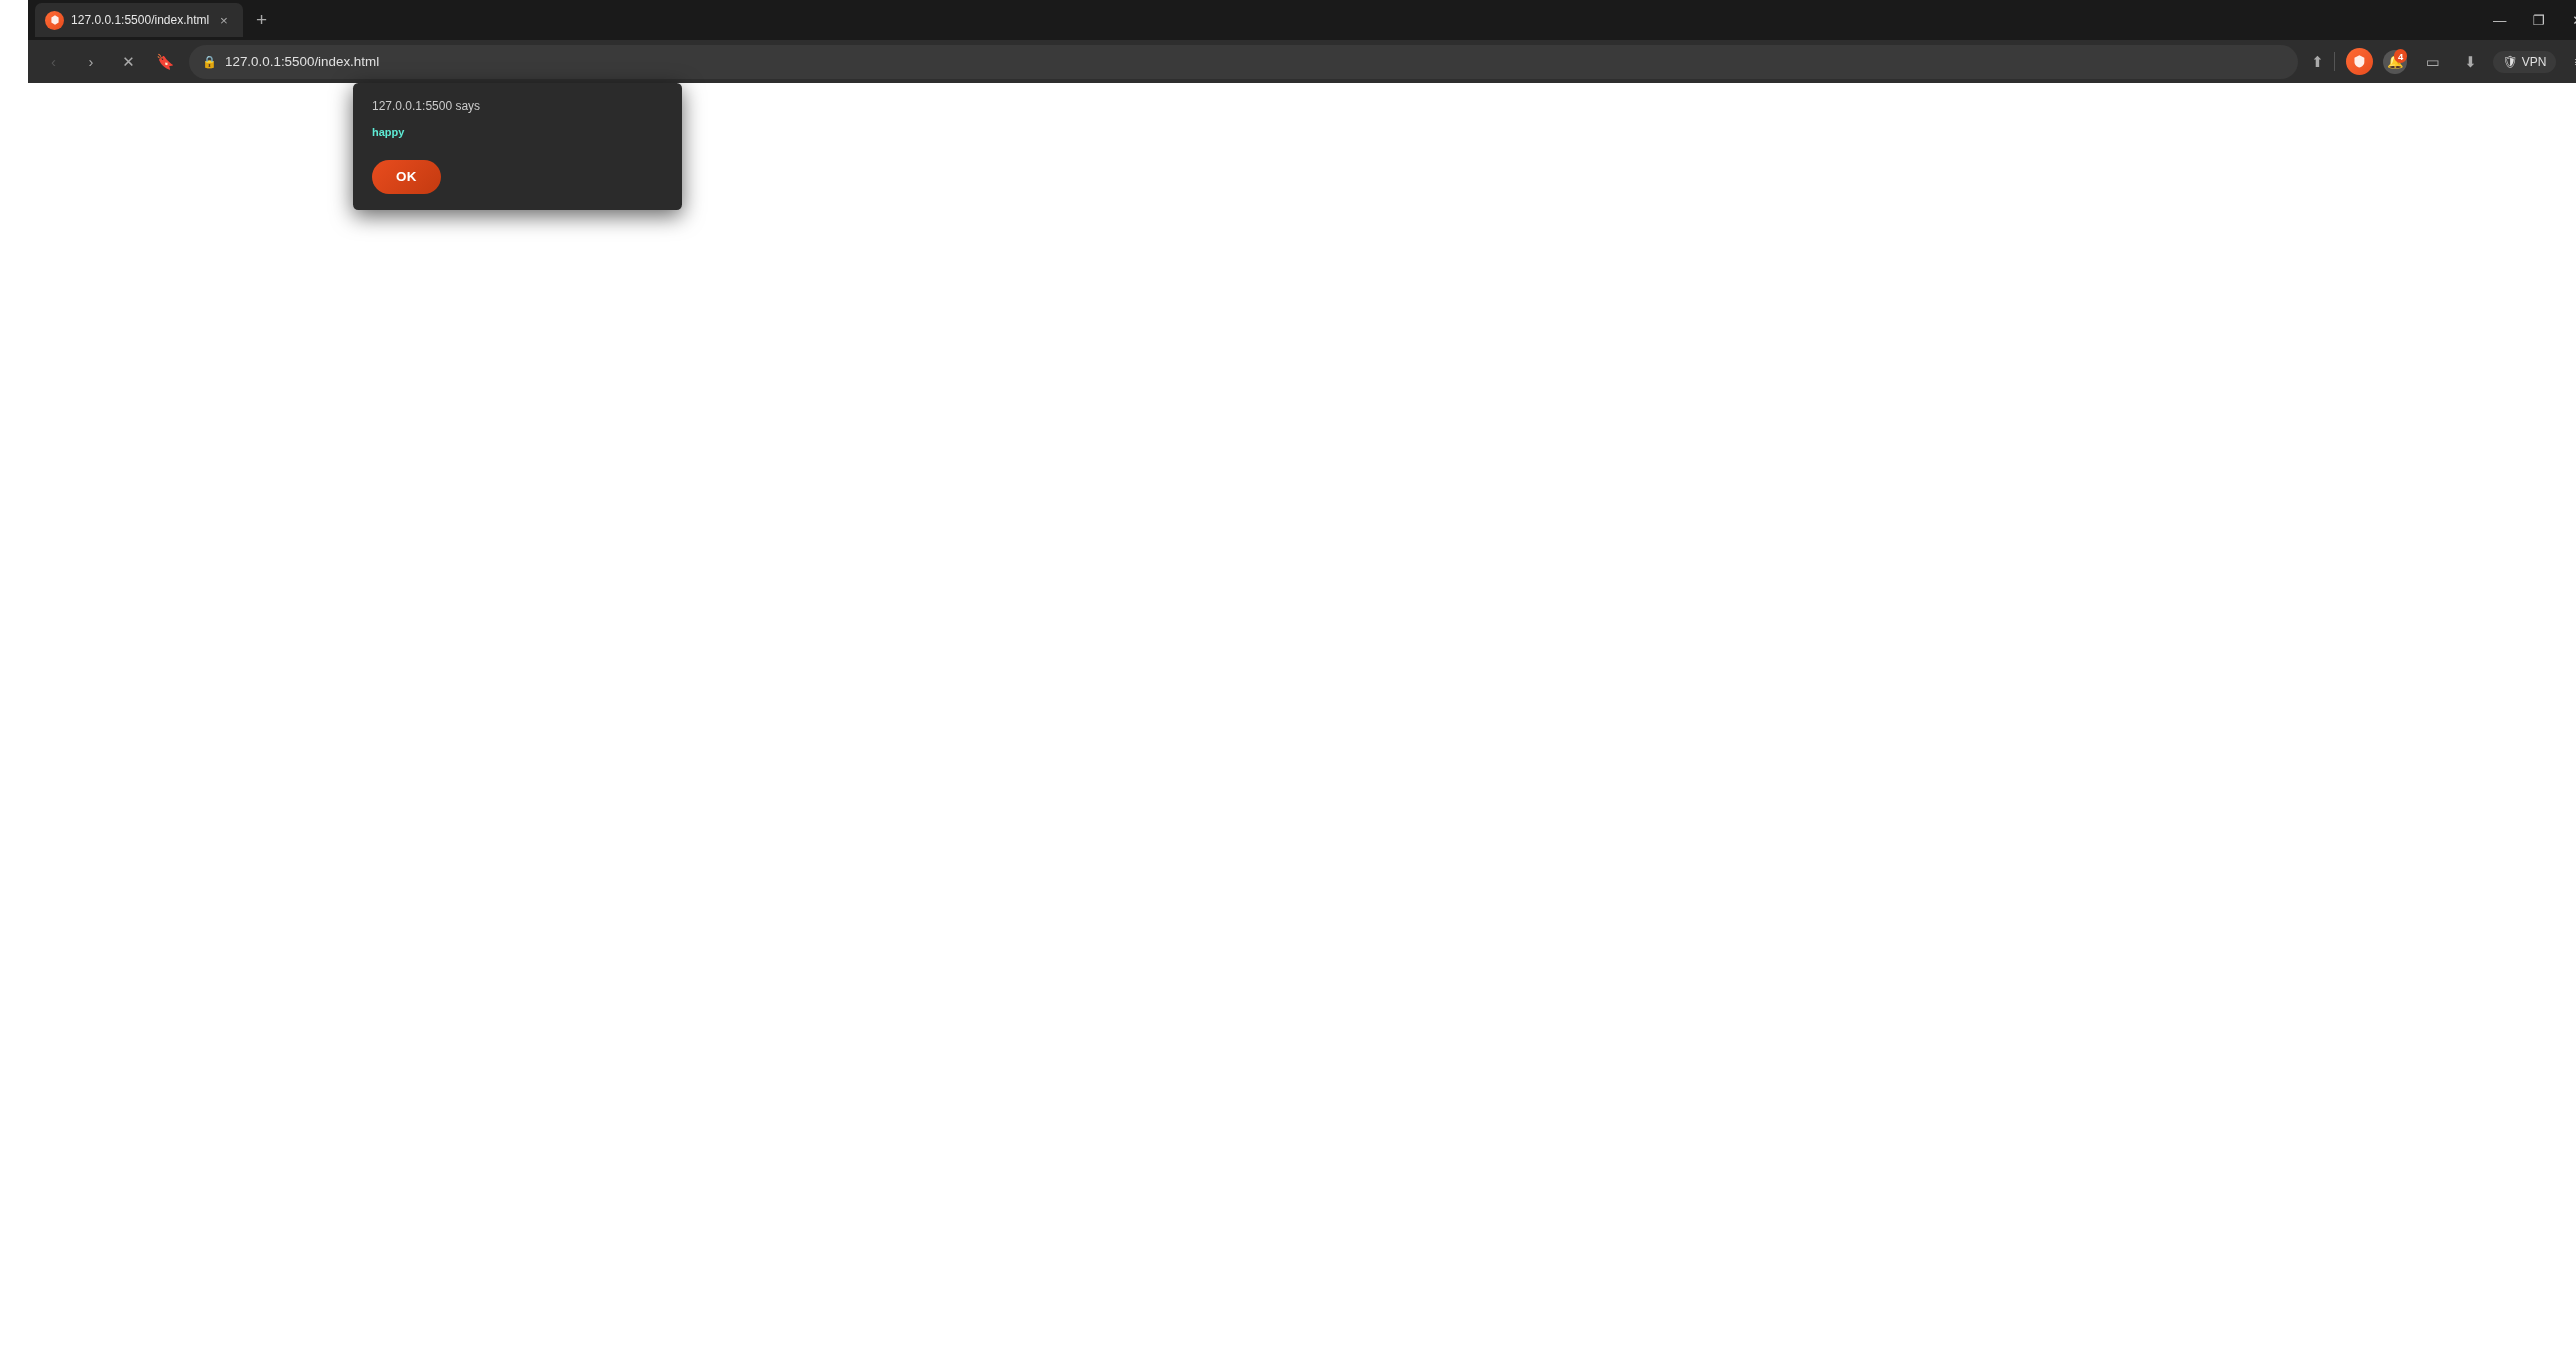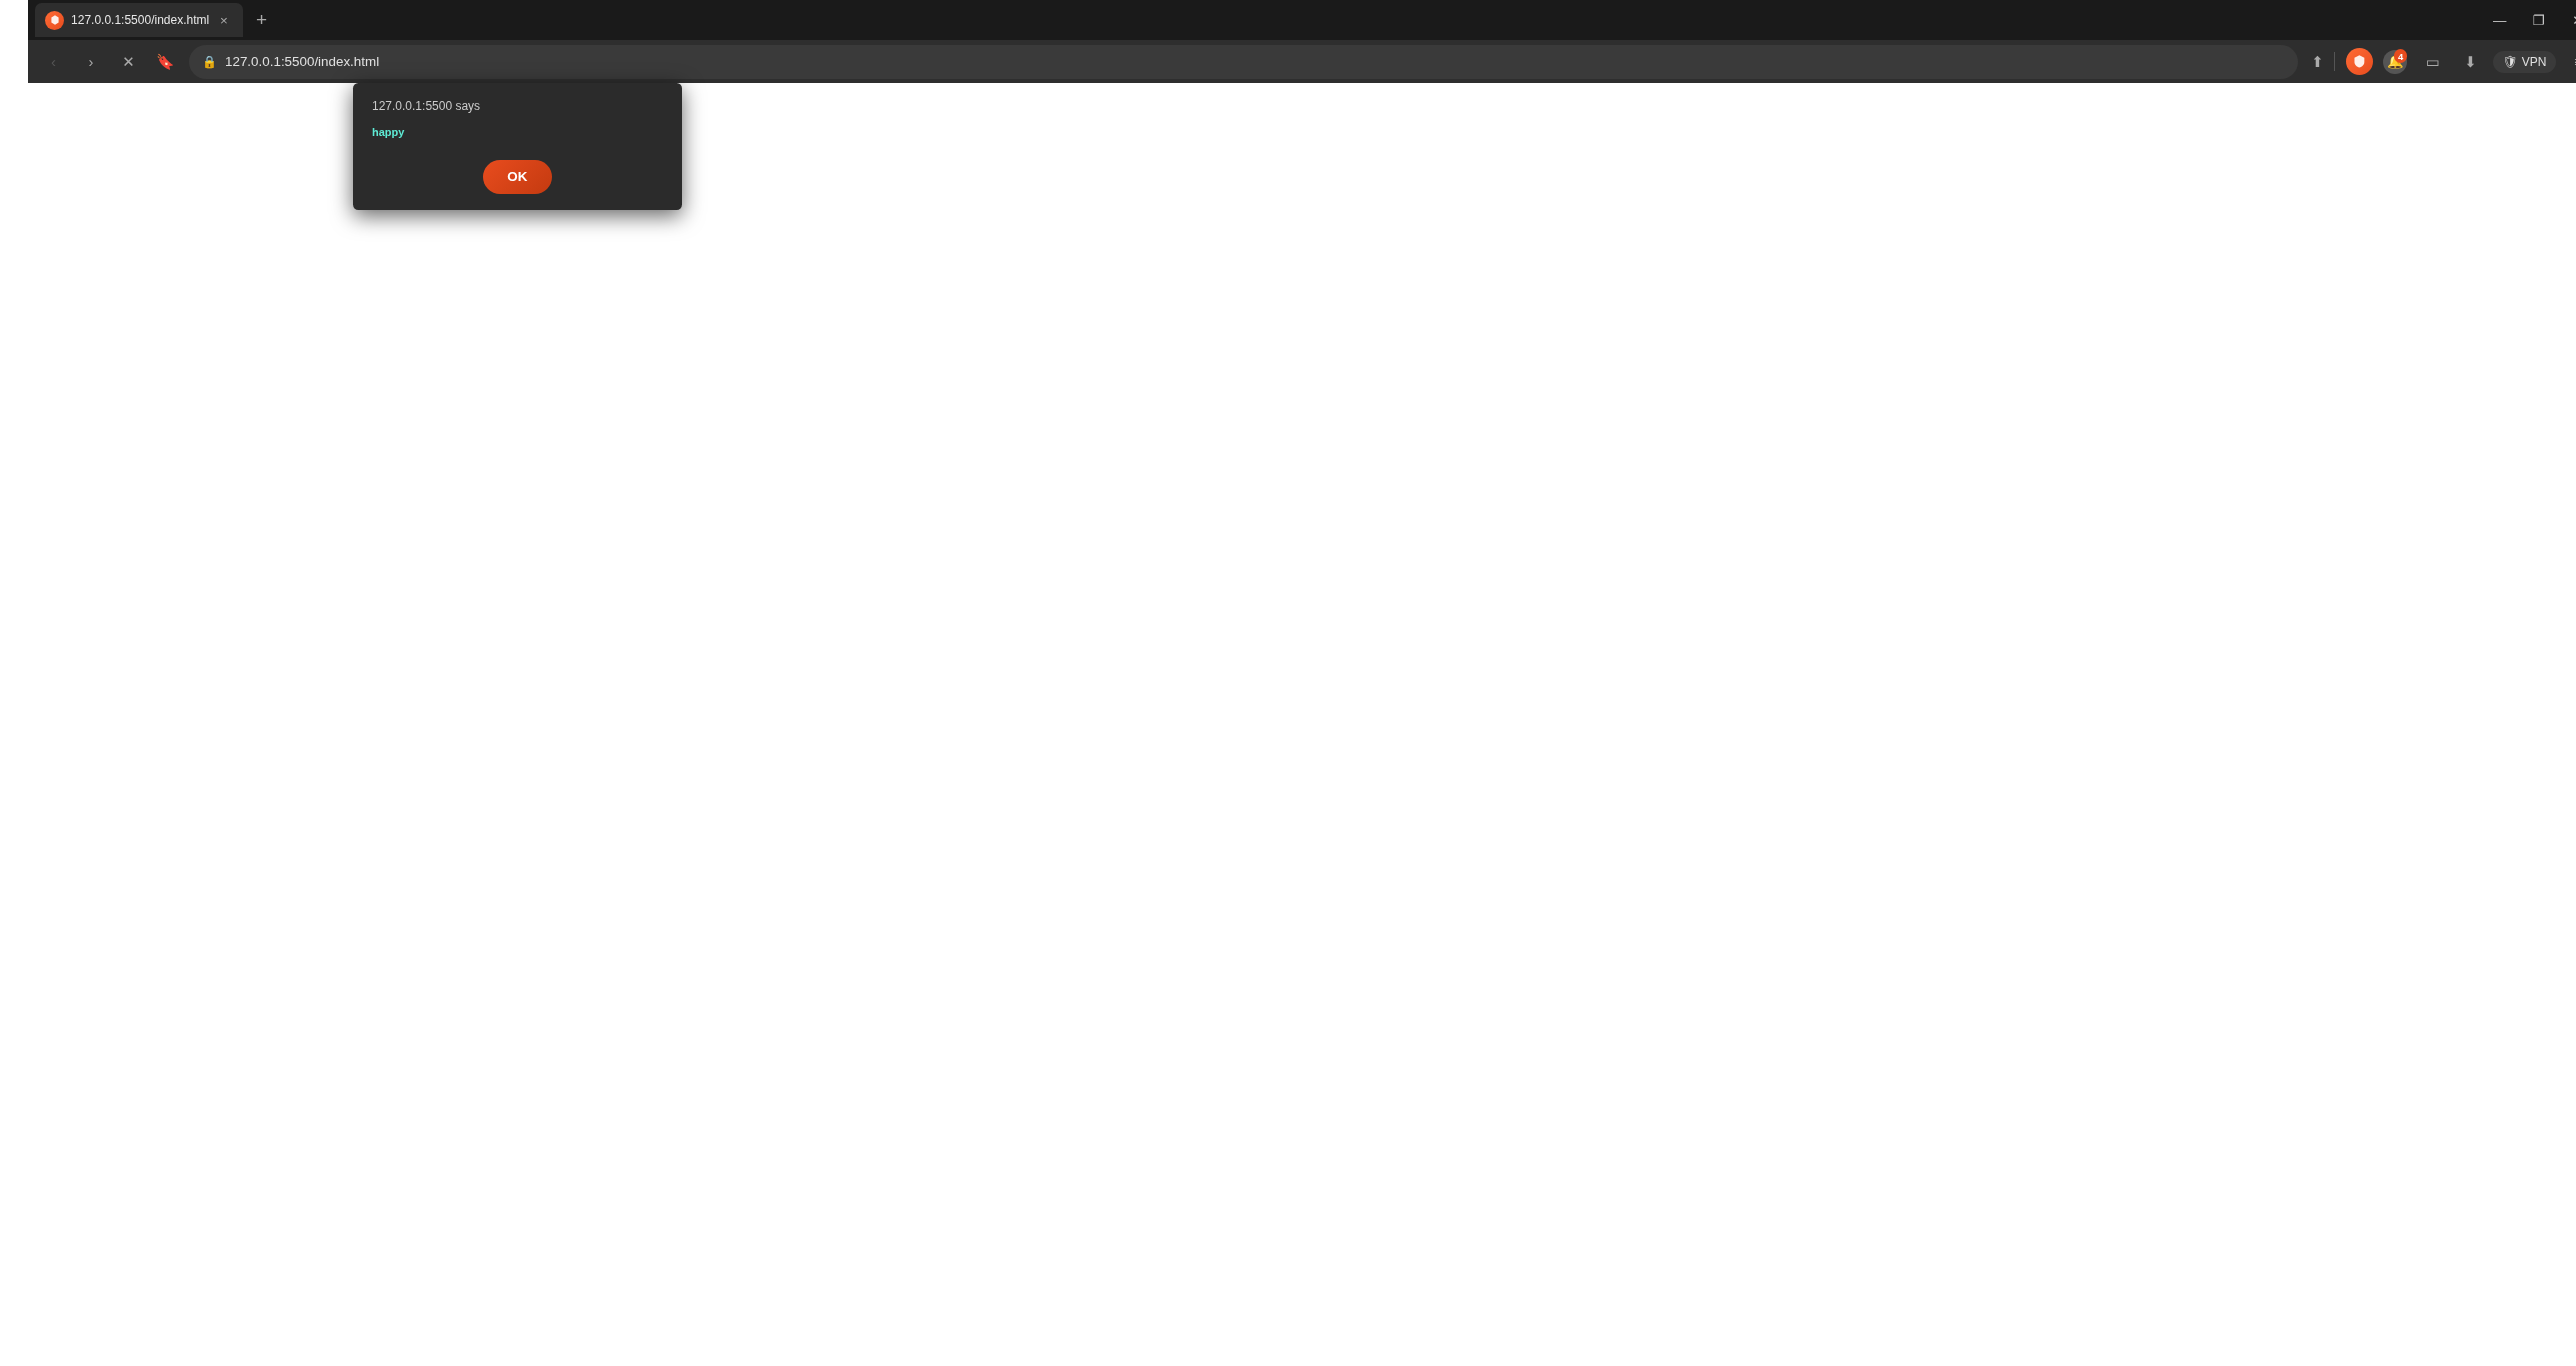--- a/index.html
+++ b/index.html
@@ -318,21 +318,21 @@
 
     .alert-message {
       color: #5eead4;
       font-size: 11px;
       margin-bottom: 21.5px;
       font-weight: bold;
     }
 
     .alert-footer {
       display: flex;
-      justify-content: center;
+      justify-content: flex-start;
     }
 
     .ok-button {
       background: linear-gradient(135deg, #e84c1e, #c43a10);
       color: #ffffff;
       border: none;
       border-radius: 20px;
       padding: 9.4px 24px;
       font-size: 13.4px;
       font-weight: bold;

